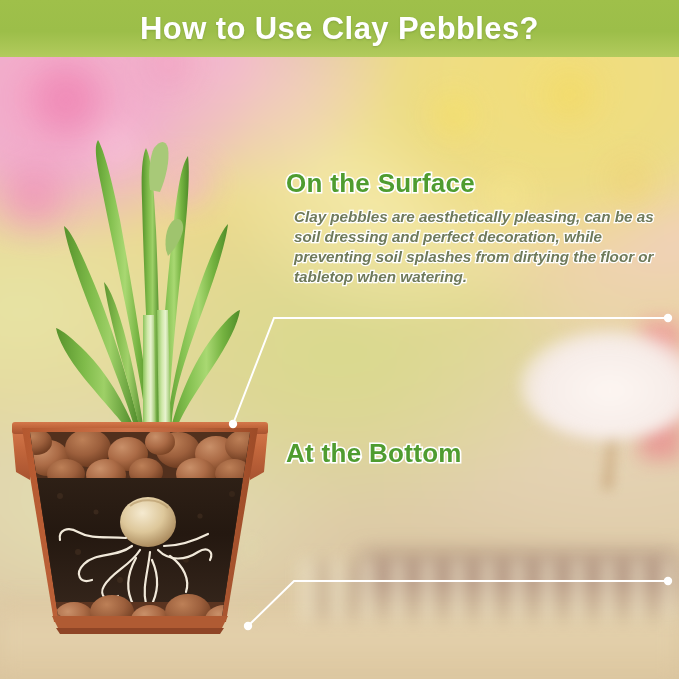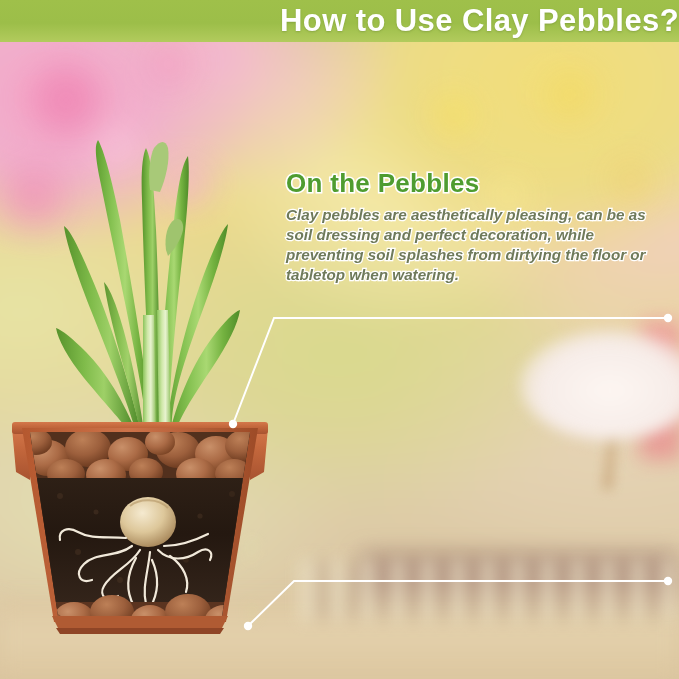--- a/index.html
+++ b/index.html
@@ -93,23 +93,23 @@
   .bg-grass{
     position:absolute;left:250px;top:540px;width:200px;height:80px;
     background:
       linear-gradient(75deg, rgba(212,218,150,.7) 0 6px, rgba(212,218,150,0) 6px 16px),
       linear-gradient(100deg, rgba(226,228,178,.7) 0 5px, rgba(226,228,178,0) 5px 15px);
     filter:blur(7px);opacity:.8;
   }
 
   
   .header{
-    position:absolute;left:0;top:0;width:679px;height:42px;
+    position:absolute;left:0;top:0;width:679px;height:57px;
     background:linear-gradient(180deg,#9fc04a 0%,#9cbe49 55%,#b2cb5d 100%);
-    display:flex;align-items:center;justify-content:flex-end;
+    display:flex;align-items:center;justify-content:center;
     z-index:6;
   }
   .header-title{
     color:#ffffff;
     font-size:31px;
     font-weight:bold;
     letter-spacing:.4px;
     text-shadow:0 1px 2px rgba(90,115,40,.35);
     white-space:nowrap;
   }
@@ -128,21 +128,21 @@
     -webkit-text-stroke:3.2px #ffffff;
     paint-order:stroke fill;
     text-shadow:0 1px 1px rgba(255,255,255,.9);
   }
   .sec-body{
     font-size:15.2px;
     font-style:italic;
     font-weight:bold;
     line-height:1.32;
     color:#6f7a5a;
-    margin:0;
+    margin:8px;
     -webkit-text-stroke:2.6px #ffffff;
     paint-order:stroke fill;
   }
 
   
   .pointers{position:absolute;inset:0;z-index:4;pointer-events:none;}
 
   
   .pot-wrap{position:absolute;left:0px;top:60px;width:300px;height:619px;z-index:3;}
 </style>
@@ -328,20 +328,21 @@
     </g>
     <g fill="#ffffff">
       <circle cx="233" cy="424" r="4.2"></circle>
       <circle cx="668" cy="318" r="4.2"></circle>
       <circle cx="248" cy="626" r="4.2"></circle>
       <circle cx="668" cy="581" r="4.2"></circle>
     </g>
   </svg>
 
   <div class="block" id="block-surface">
-    <h2 class="sec-heading">On the Pebbles</h2>
+    <h2 class="sec-heading">On the Surface</h2>
     <p class="sec-body">Clay pebbles are aesthetically pleasing, can be as soil dressing and perfect decoration, while preventing soil splashes from dirtying the floor or tabletop when watering.</p>
   </div>
 
   <div class="block" id="block-bottom">
+    <h2 class="sec-heading">At the Bottom</h2>
   </div>
 
 </div>
 
 </body></html>

